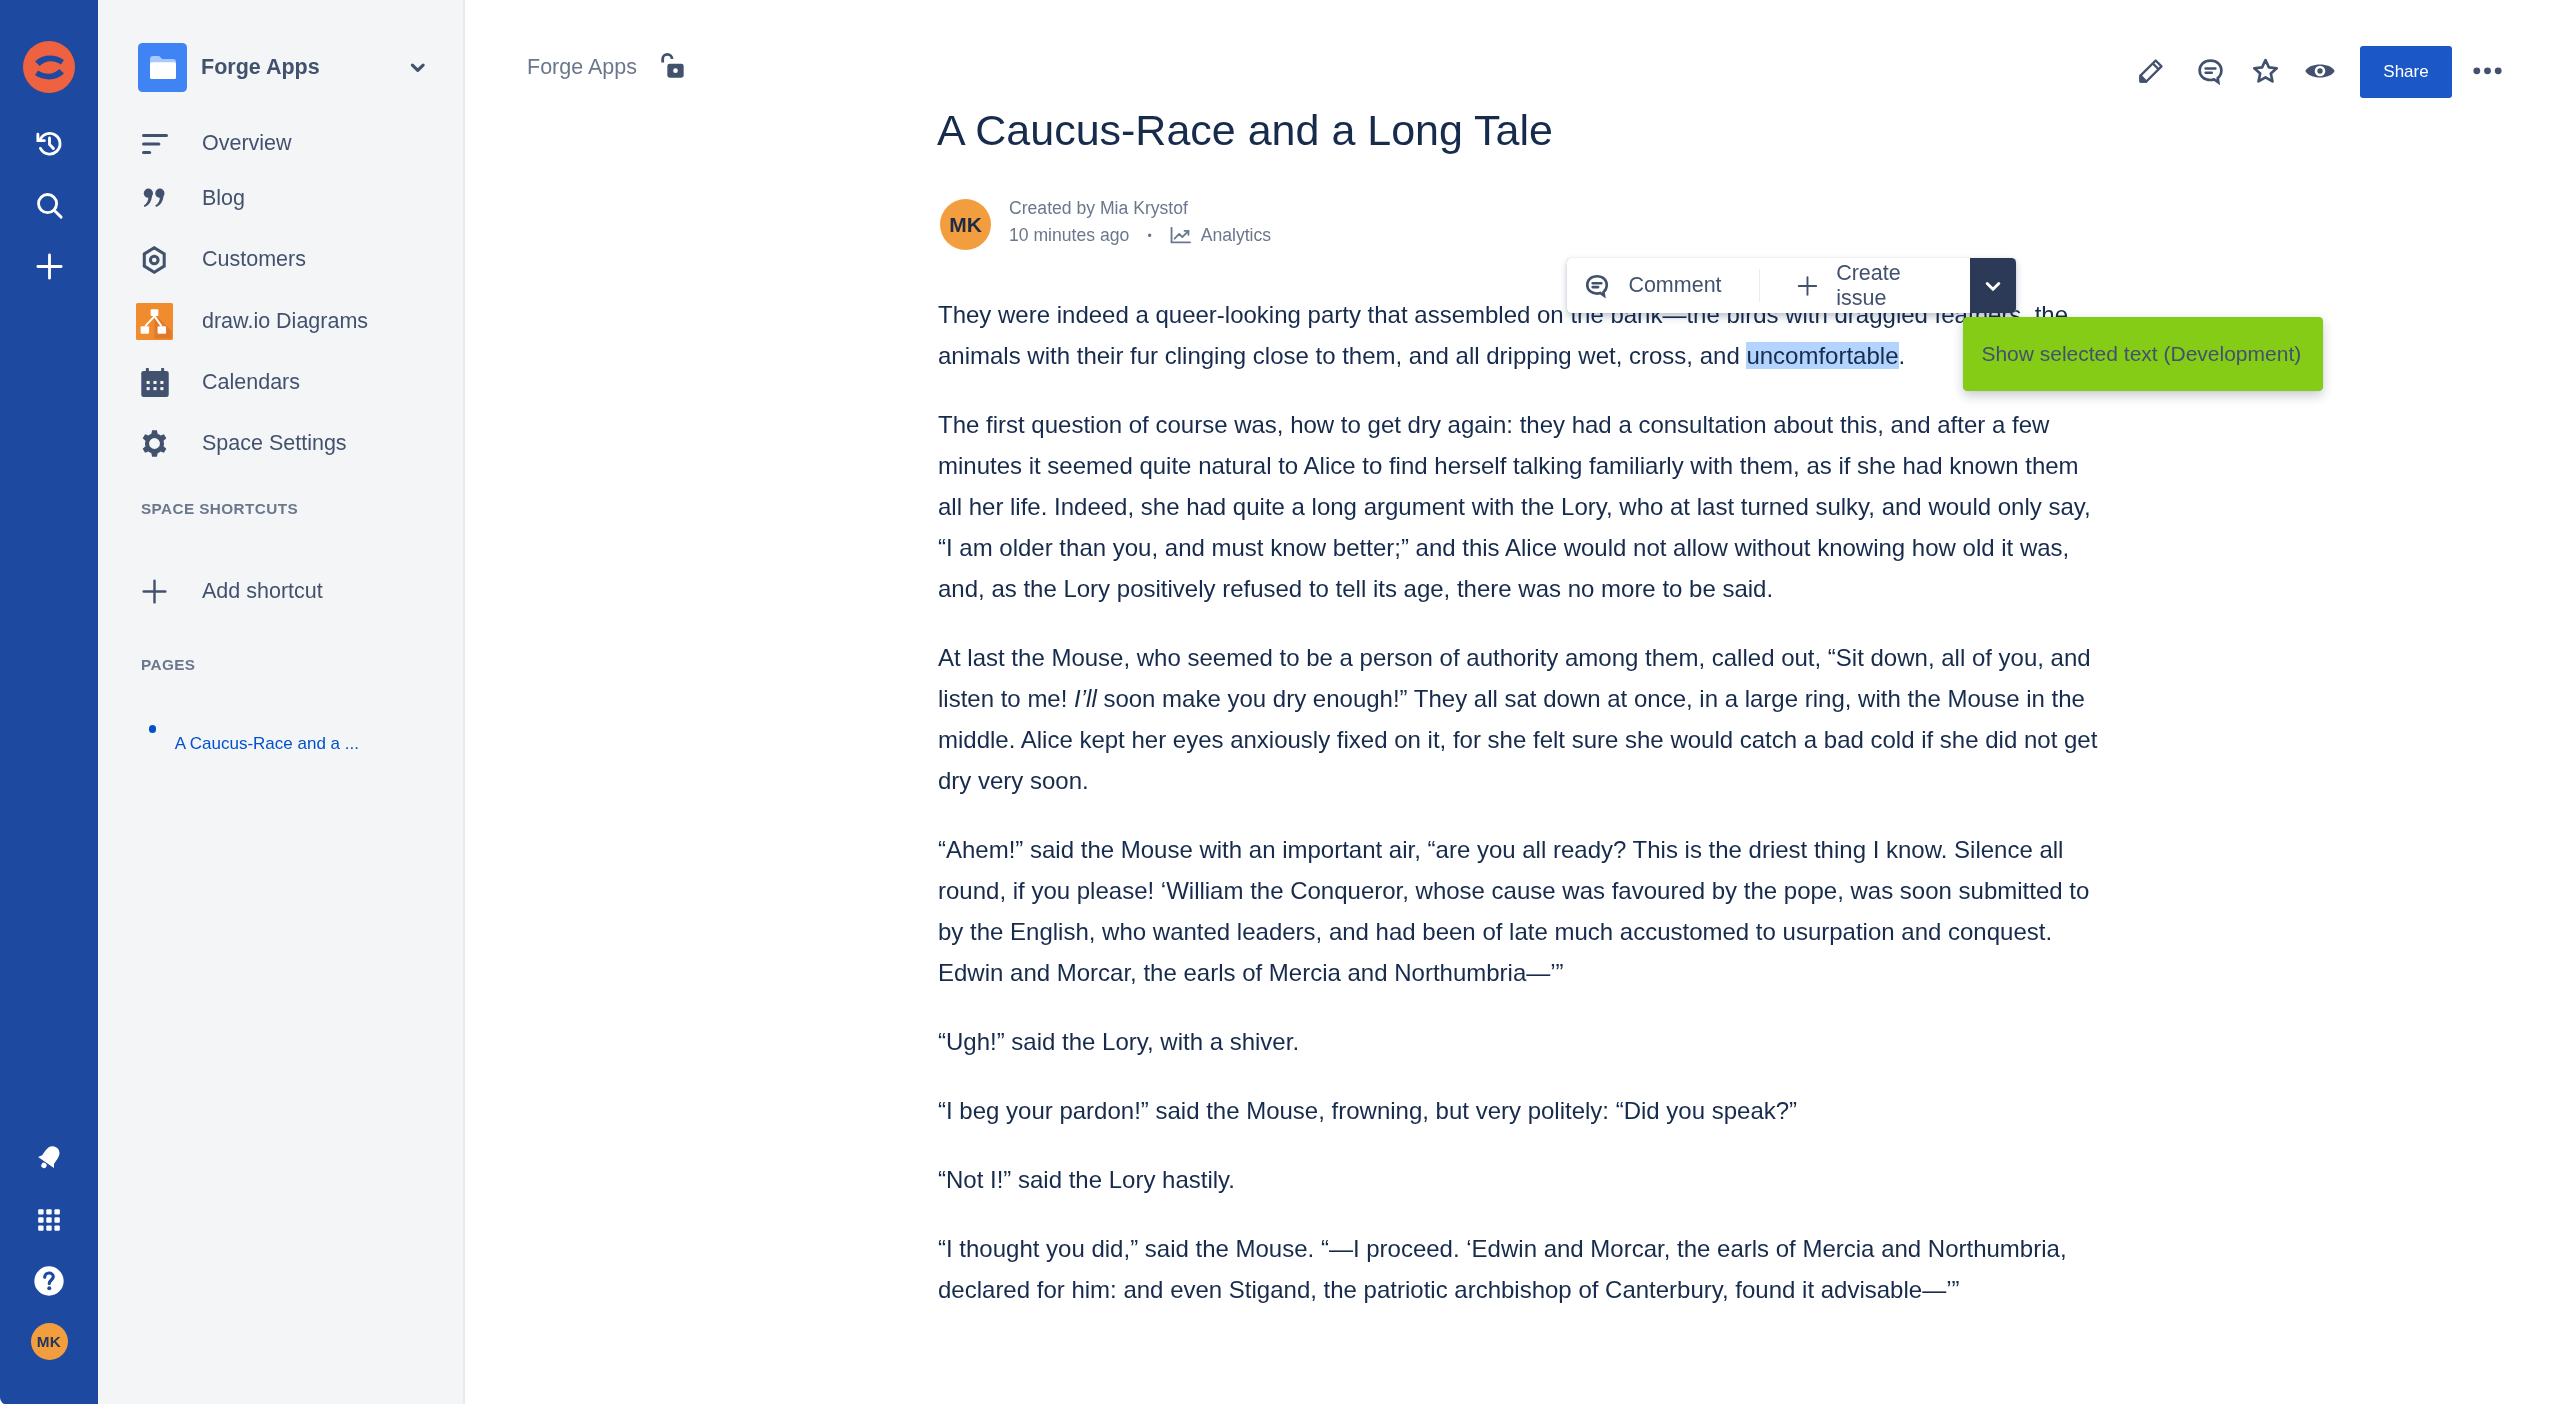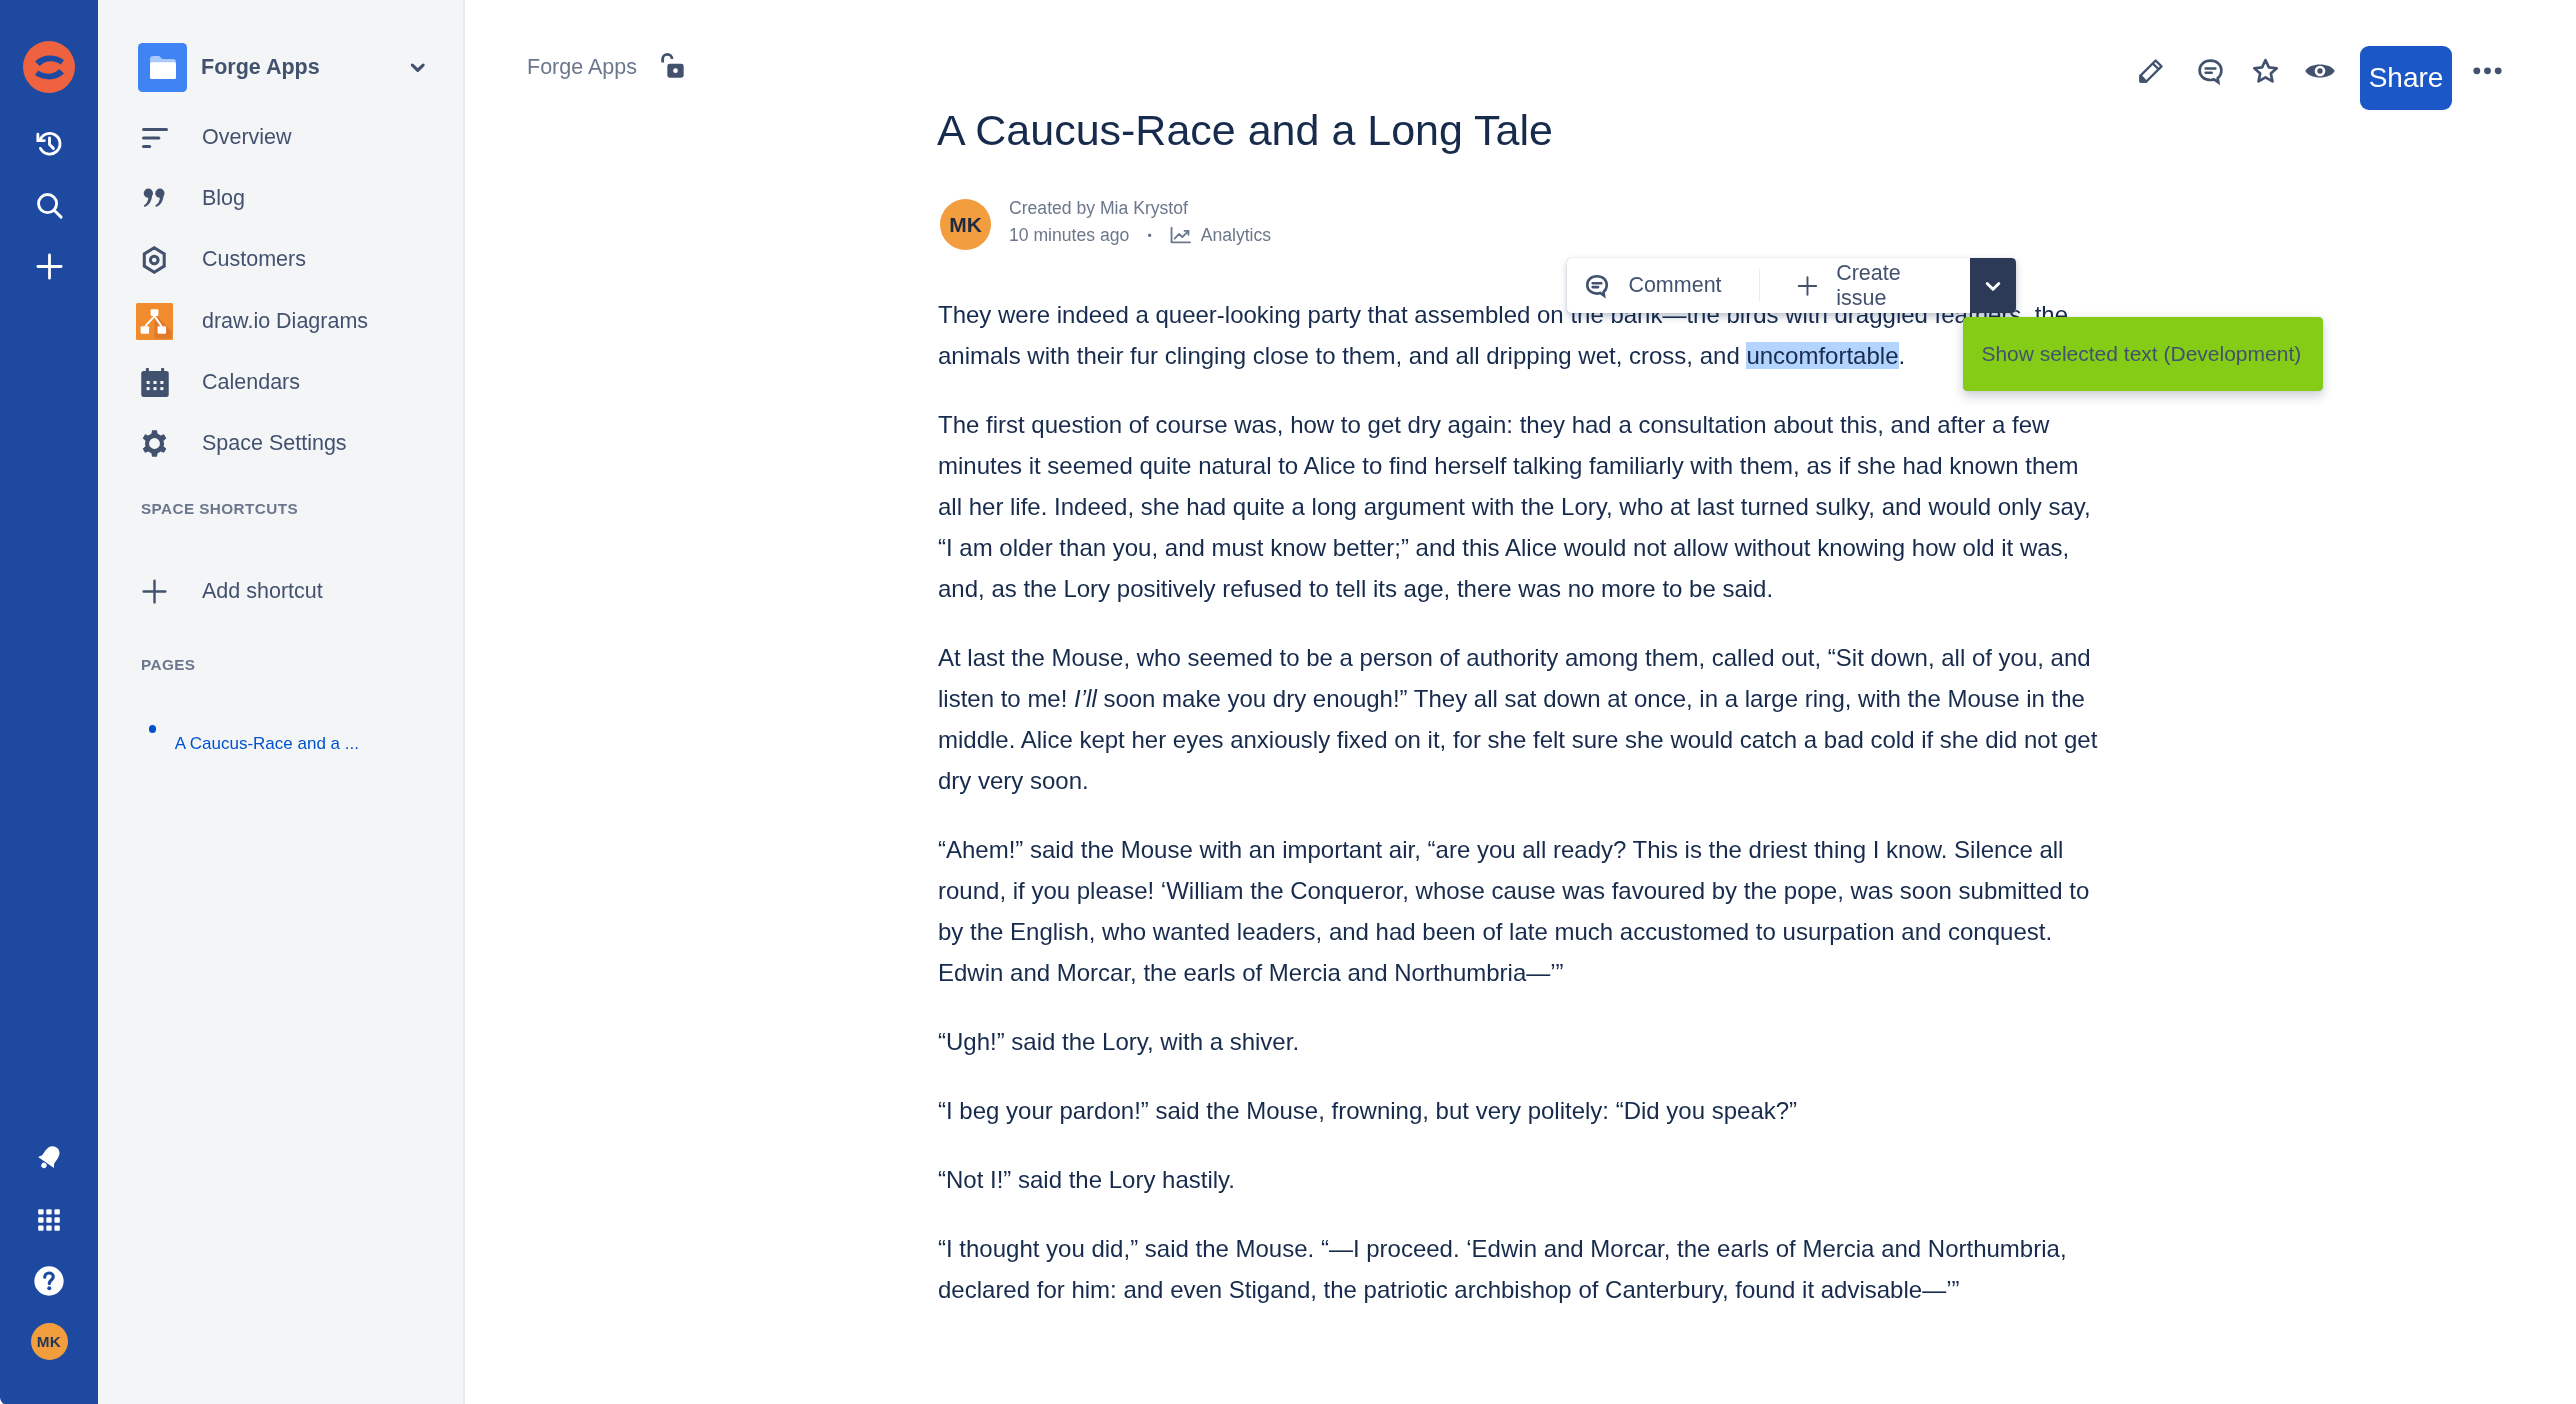--- a/index.html
+++ b/index.html
@@ -23,21 +23,21 @@
   .nav-label { position: absolute; left: 66px; font-size: 21.5px; color: #42526E; white-space: nowrap; }
   .section-label { position: absolute; left: 43px; font-size: 15.3px; font-weight: 700; color: #6B778C; letter-spacing: 0.4px; }
   .page-link { position: absolute; left: 46px; top: 704px; display: flex; align-items: center; cursor: pointer; }
   .page-bullet { width: 7.7px; height: 7.7px; border-radius: 50%; background: #0052CC; margin-right: 18.4px; margin-left: 4.6px; }
   .page-link-label { font-size: 17px; color: #0052CC; white-space: nowrap; margin-top: 30px; }
 
   
   .breadcrumb { position: absolute; left: 527px; top: 55px; font-size: 21.5px; color: #6B778C; cursor: pointer; }
   .lock-icon { position: absolute; left: 658px; top: 52px; width: 28px; height: 28px; cursor: pointer; }
   .toolbar-icon { position: absolute; top: 51px; width: 40px; height: 40px; display: flex; align-items: center; justify-content: center; cursor: pointer; }
-  .share-btn { position: absolute; left: 2360px; top: 46px; width: 92px; height: 64px; background: #1B57C6; border-radius: 9px; color: #fff; font-size: 28px; display: flex; align-items: center; justify-content: center; cursor: pointer; border: none; font-family: "Liberation Sans", sans-serif; }
+  .share-btn { position: absolute; left: 2360px; top: 46px; width: 92px; height: 52px; background: #1B57C6; border-radius: 3px; color: #fff; font-size: 17px; display: flex; align-items: center; justify-content: center; cursor: pointer; border: none; font-family: "Liberation Sans", sans-serif; }
   .more-btn { position: absolute; left: 2467px; top: 51px; width: 40px; height: 40px; display: flex; align-items: center; justify-content: center; cursor: pointer; }
 
   
   .page-title { position: absolute; left: 937px; top: 106px; font-size: 43px; font-weight: 400; color: #172B4D; white-space: nowrap; }
   .byline-avatar { position: absolute; left: 940px; top: 199px; width: 51px; height: 51px; border-radius: 50%; background: #F29E3F; color: #1F2A44; font-size: 21px; font-weight: 600; display:flex; align-items:center; justify-content:center; }
   .byline-created { position: absolute; left: 1009px; top: 198px; font-size: 17.6px; color: #6B778C; white-space: nowrap; }
   .byline-meta { position: absolute; left: 1009px; top: 225px; font-size: 17.6px; color: #6B778C; display: flex; align-items: center; white-space: nowrap; gap: 9px; }
   .byline-dot { margin: 0 9.2px; font-size: 12.3px; }
   .analytics-link { display: flex; align-items: center; cursor: pointer; }
   .analytics-link svg { margin-right: 9.2px; }
@@ -124,21 +124,21 @@
           <path d="M0 4 Q0 0 4 0 H12 L16 4 H30 Q34 4 34 8 V10 H0 Z" fill="#A9C8FB"></path>
           <rect x="0" y="8" width="34" height="22" rx="2" fill="#fff"></rect>
         </svg>
     </div>
     <span class="space-title">Forge Apps</span>
     <svg class="space-chevron" viewBox="0 0 24 24" fill="none" stroke="#42526E" stroke-width="3.5" stroke-linecap="round" stroke-linejoin="round">
         <path d="M6 9 L12 15 L18 9"></path>
       </svg>
   </div>
 
-  <div class="nav-item" style="top:113px;">
+  <div class="nav-item" style="top:119px;">
     <span class="nav-icon">
       <svg width="26" height="20" viewBox="0 0 34 26" fill="#42526E">
           <rect x="0" y="0" width="34" height="4" rx="2"></rect>
           <rect x="0" y="11" width="24" height="4" rx="2"></rect>
           <rect x="0" y="22" width="12" height="4" rx="2"></rect>
         </svg>
     </span>
     <span class="nav-label">Overview</span>
   </div>
   <div class="nav-item" style="top:174px;">

